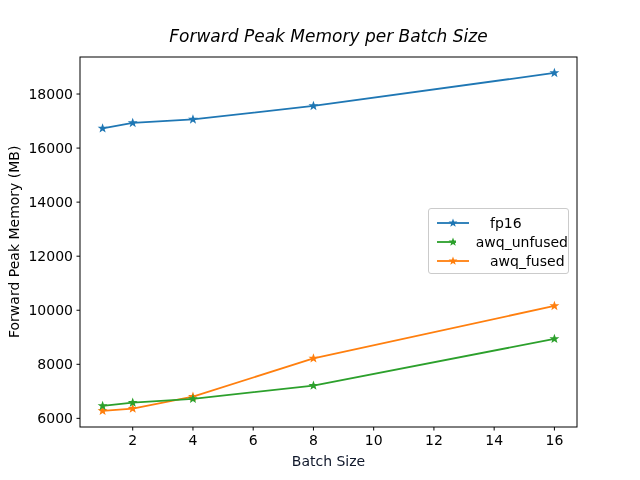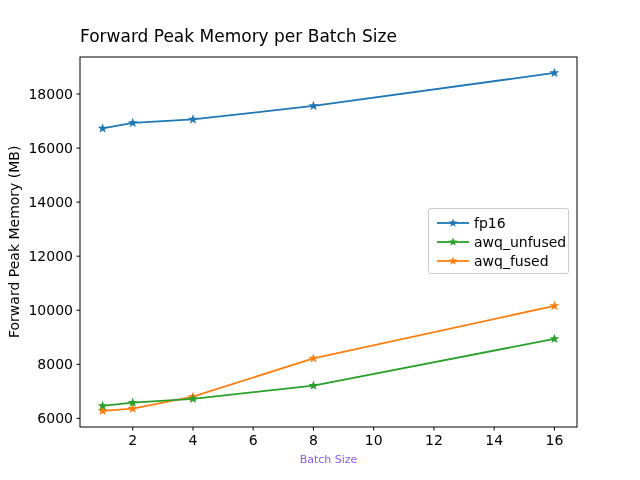--- a/index.html
+++ b/index.html
@@ -10,30 +10,32 @@
     overflow: hidden;
   }
   #figure {
     position: relative;
     width: 640px; height: 480px;
     background: #ffffff;
   }
   #chart-title {
     position: absolute;
     left: 80px; top: 26px; width: 497px;
+    text-align: center;
     font-size: 17px;
     color: #000000;
     white-space: nowrap;
+    font-style: italic;
   }
   #x-axis-label {
     position: absolute;
     left: 80px; top: 453px; width: 497px;
     text-align: center;
-    font-size: 11px;
-    color: #8b5cf6;
+    font-size: 14px;
+    color: #0f172a;
   }
   #y-axis-label {
     position: absolute;
     left: 6px; top: 57px; height: 370px; width: 20px;
     writing-mode: vertical-rl;
     transform: rotate(180deg);
     text-align: center;
     font-size: 14px;
     color: #000000;
     white-space: nowrap;
@@ -49,21 +51,21 @@
     background: rgba(255,255,255,0.8);
     border: 1px solid #cbcbcb;
     border-radius: 3px;
     box-sizing: border-box;
     padding: 4px 0 0 7px;
   }
   .legend-row {
     display: flex;
     align-items: center;
     height: 19px;
-    gap: 4px;
+    gap: 20px;
   }
   .legend-label {
     font-size: 14px;
     color: #000000;
     white-space: nowrap;
   }
   .tick-text { font-size: 14px; fill: #000000; }
 </style>
 </head>
 <body>

